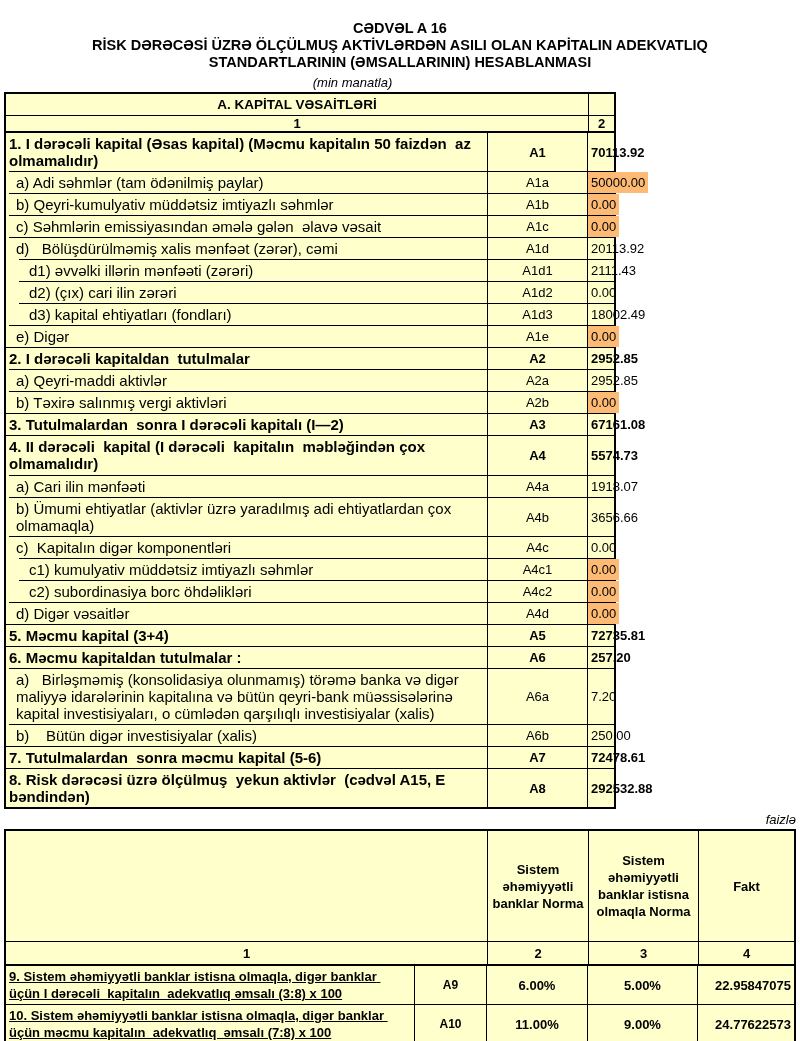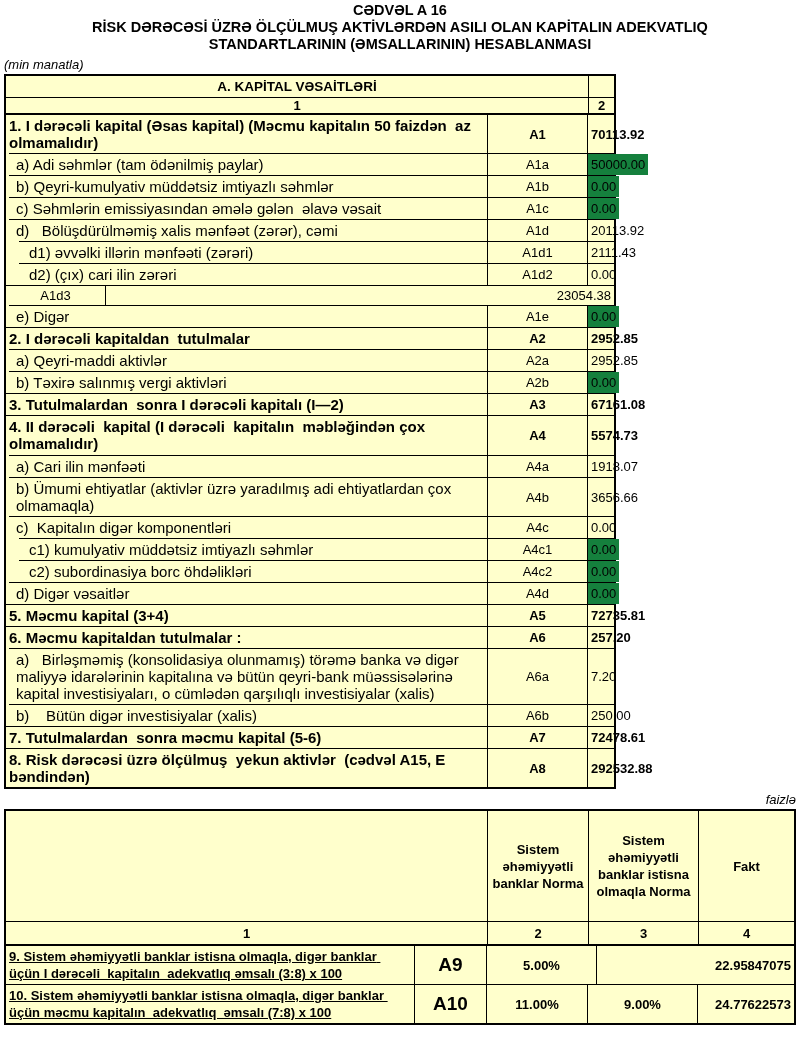--- a/index.html
+++ b/index.html
@@ -4,22 +4,22 @@
 <style>
   :root{ --yellow:#FFFFCC; --border:#000000; }
   *{ box-sizing:border-box; margin:0; padding:0; }
   html,body{ background:#ffffff; }
   body{
     width:800px; height:1041px; margin:0;
     font-family:"Liberation Sans", sans-serif;
     color:#000;
   }
   .doc-title{ text-align:center; font-weight:bold; font-size:14.5px; line-height:17px; }
-  .doc-title.first{ padding-top:2px; }
-  .unit-top{ width:697px; margin:5px 0 2px 4px; text-align:left; font-style:italic; font-size:13px; line-height:14px; }
+  .doc-title.first{ padding-top:20px; }
+  .unit-top{ width:697px; margin:5px 0 2px 4px; text-align:center; font-style:italic; font-size:13px; line-height:14px; }
   .unit-bottom{ width:792px; margin:4px 0 2px 4px; text-align:right; font-style:italic; font-size:13px; line-height:14px; }
 
   
   #table1{ width:612px; margin-left:4px; border:2px solid var(--border); background:var(--yellow); }
   .h1row{ display:flex; min-height:21px; }
   .h2row{ display:flex; border-top:1px solid var(--border); min-height:16px; }
   .mergecell{ flex:0 0 583px; border-right:1px solid var(--border);
               display:flex; align-items:center; justify-content:center;
               font-weight:bold; font-size:13.5px; }
   .hval{ flex:1; display:flex; align-items:center; justify-content:center; font-weight:bold; font-size:13px; }
@@ -34,21 +34,21 @@
   .ind0 .lab{ padding-left:3px; }
   .ind1 .lab{ padding-left:10px; }
   .ind2 .lab{ padding-left:23px; }
   .cover{ position:absolute; top:-1px; left:0; height:1px; background:var(--yellow); display:block; }
   .ind1 .cover{ width:3px; }
   .ind2 .cover{ width:13px; }
   .code{ flex:0 0 100px; border-right:1px solid var(--border);
          display:flex; align-items:center; justify-content:center; font-size:13px; }
   .val{ flex:1; display:flex; align-items:center; justify-content:flex-end;
         padding:2px 3px; font-size:13px; }
-  .val.white{ background:#15803d; }
+  .val.white{ background:#fdba74; }
   .bold{ font-weight:bold; }
 
   
   #table2{ width:792px; margin-left:4px; border:2px solid var(--border); background:var(--yellow); }
   .trow2{ display:flex; position:relative; border-top:1px solid var(--border); }
   #table2 .trow2.t2hdr{ border-top:none; min-height:110px; }
   .t2num{ min-height:23px; }
   #t2body .trow2:first-child{ border-top-width:2px; }
   .m2{ flex:0 0 482px; border-right:1px solid var(--border);
        display:flex; align-items:center; justify-content:center;
@@ -57,21 +57,21 @@
   .c3h{ flex:0 0 110px; border-right:1px solid var(--border); }
   .c4h{ flex:1; }
   .hc{ display:flex; align-items:center; justify-content:center; text-align:center;
        font-weight:bold; font-size:13px; line-height:17px; padding:2px; }
   .lab2{ flex:0 0 409px; border-right:1px solid var(--border);
          display:flex; align-items:center; padding:2px 4px 2px 3px;
          font-weight:bold; font-size:13px; line-height:17px; }
   .lab2 span{ white-space:pre-wrap;text-decoration:underline; }
   .code2{ flex:0 0 72px; border-right:1px solid var(--border);
           display:flex; align-items:center; justify-content:center;
-          font-weight:bold; font-size:19px; }
+          font-weight:bold; font-size:12px; }
   .v2{ flex:0 0 101px; border-right:1px solid var(--border);
        display:flex; align-items:center; justify-content:center; font-weight:bold; font-size:13px; }
   .v3{ flex:0 0 110px; border-right:1px solid var(--border);
        display:flex; align-items:center; justify-content:center; font-weight:bold; font-size:13px; }
   .v4{ flex:1; display:flex; align-items:center; justify-content:flex-end;
        padding-right:3px; font-weight:bold; font-size:13px; }
 </style>
 </head>
 <body>
 
@@ -142,22 +142,26 @@
         </div>
         <div class="trow ind2">
           <div class="cell lab">
             <i class="cover"></i>
             <span>d2) (çıx) cari ilin zərəri</span>
           </div>
           <div class="cell code">A1d2</div>
           <div class="cell val">0.00</div>
         </div>
         <div class="trow ind2">
+          <div class="cell lab">
+            <i class="cover"></i>
+            <span>d3) kapital ehtiyatları (fondları)</span>
+          </div>
           <div class="cell code">A1d3</div>
-          <div class="cell val">23054.38</div>
+          <div class="cell val">18002.49</div>
         </div>
         <div class="trow ind1">
           <div class="cell lab">
             <i class="cover"></i>
             <span>e) Digər</span>
           </div>
           <div class="cell code">A1e</div>
           <div class="cell val white">0.00</div>
         </div>
         <div class="trow ind0 bold">
@@ -306,20 +310,21 @@
       <div class="c2h hc">2</div>
       <div class="c3h hc">3</div>
       <div class="c4h hc">4</div>
     </div>
     <div id="t2body">
         <div class="trow2">
           <div class="lab2">
             <span>9. Sistem əhəmiyyətli banklar istisna olmaqla, digər banklar üçün I dərəcəli  kapitalın  adekvatlıq əmsalı (3:8) x 100</span>
           </div>
           <div class="code2">A9</div>
+          <div class="v2">6.00%</div>
           <div class="v3">5.00%</div>
           <div class="v4">22.95847075</div>
         </div>
         <div class="trow2">
           <div class="lab2">
             <span>10. Sistem əhəmiyyətli banklar istisna olmaqla, digər banklar üçün məcmu kapitalın  adekvatlıq  əmsalı (7:8) x 100</span>
           </div>
           <div class="code2">A10</div>
           <div class="v2">11.00%</div>
           <div class="v3">9.00%</div>

